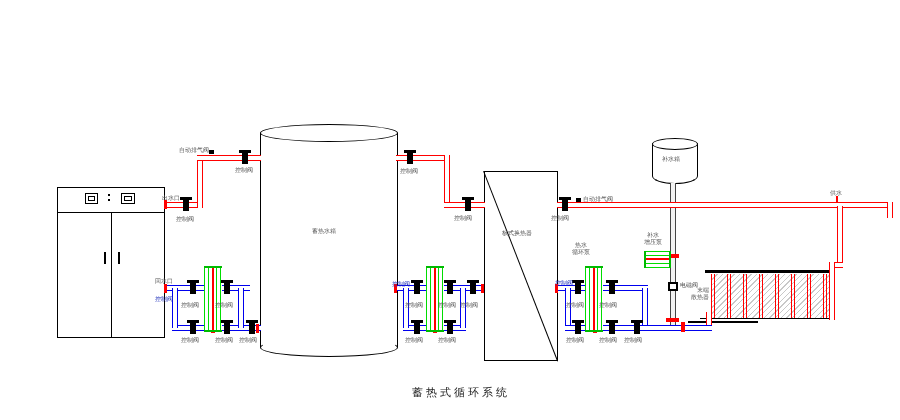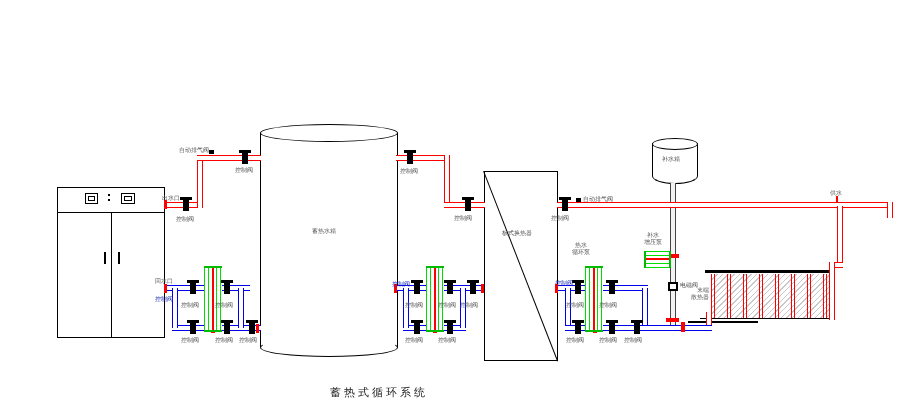--- a/index.html
+++ b/index.html
@@ -29,21 +29,21 @@
   .ell{position:absolute;border:1px solid #000;border-radius:50%;background:#fff}
   .cover{position:absolute;background:#fff}
   .walls{position:absolute;border-left:1px solid #000;border-right:1px solid #000}
   .mk{position:absolute;border-left:1px solid #000;border-right:1px solid #000;border-bottom:1px solid #000;
     border-radius:0 0 50% 50% / 0 0 8px 8px;background:#fff}
   .hx-diag{position:absolute;width:204px;height:0;border-top:1px solid #000;transform-origin:0 0;transform:rotate(68.7deg)}
   .rad{position:absolute;background:
     repeating-linear-gradient(90deg,#f00 0,#f00 1px,transparent 1px,transparent 3px,#f00 3px,#f00 4px,transparent 4px,transparent 16px),
     repeating-linear-gradient(135deg,#c8c8c8 0,#c8c8c8 1px,transparent 1px,transparent 4px);
     background-color:#fff}
-  .title{position:absolute;font-size:11px;letter-spacing:3px;color:#222;text-align:left}
+  .title{position:absolute;font-size:11px;letter-spacing:3px;color:#222;text-align:right}
   .c2{text-align:center}.r2{text-align:right}
 </style>
 </head>
 <body>
 
 <div id="c">
 
   <div class="box" style="left:57px;top:187px;width:108px;height:151px"></div>
   <div class="blk" style="left:58px;top:212px;width:106px;height:1px"></div>
   <div class="box" style="left:85px;top:193px;width:13px;height:11px"></div>

